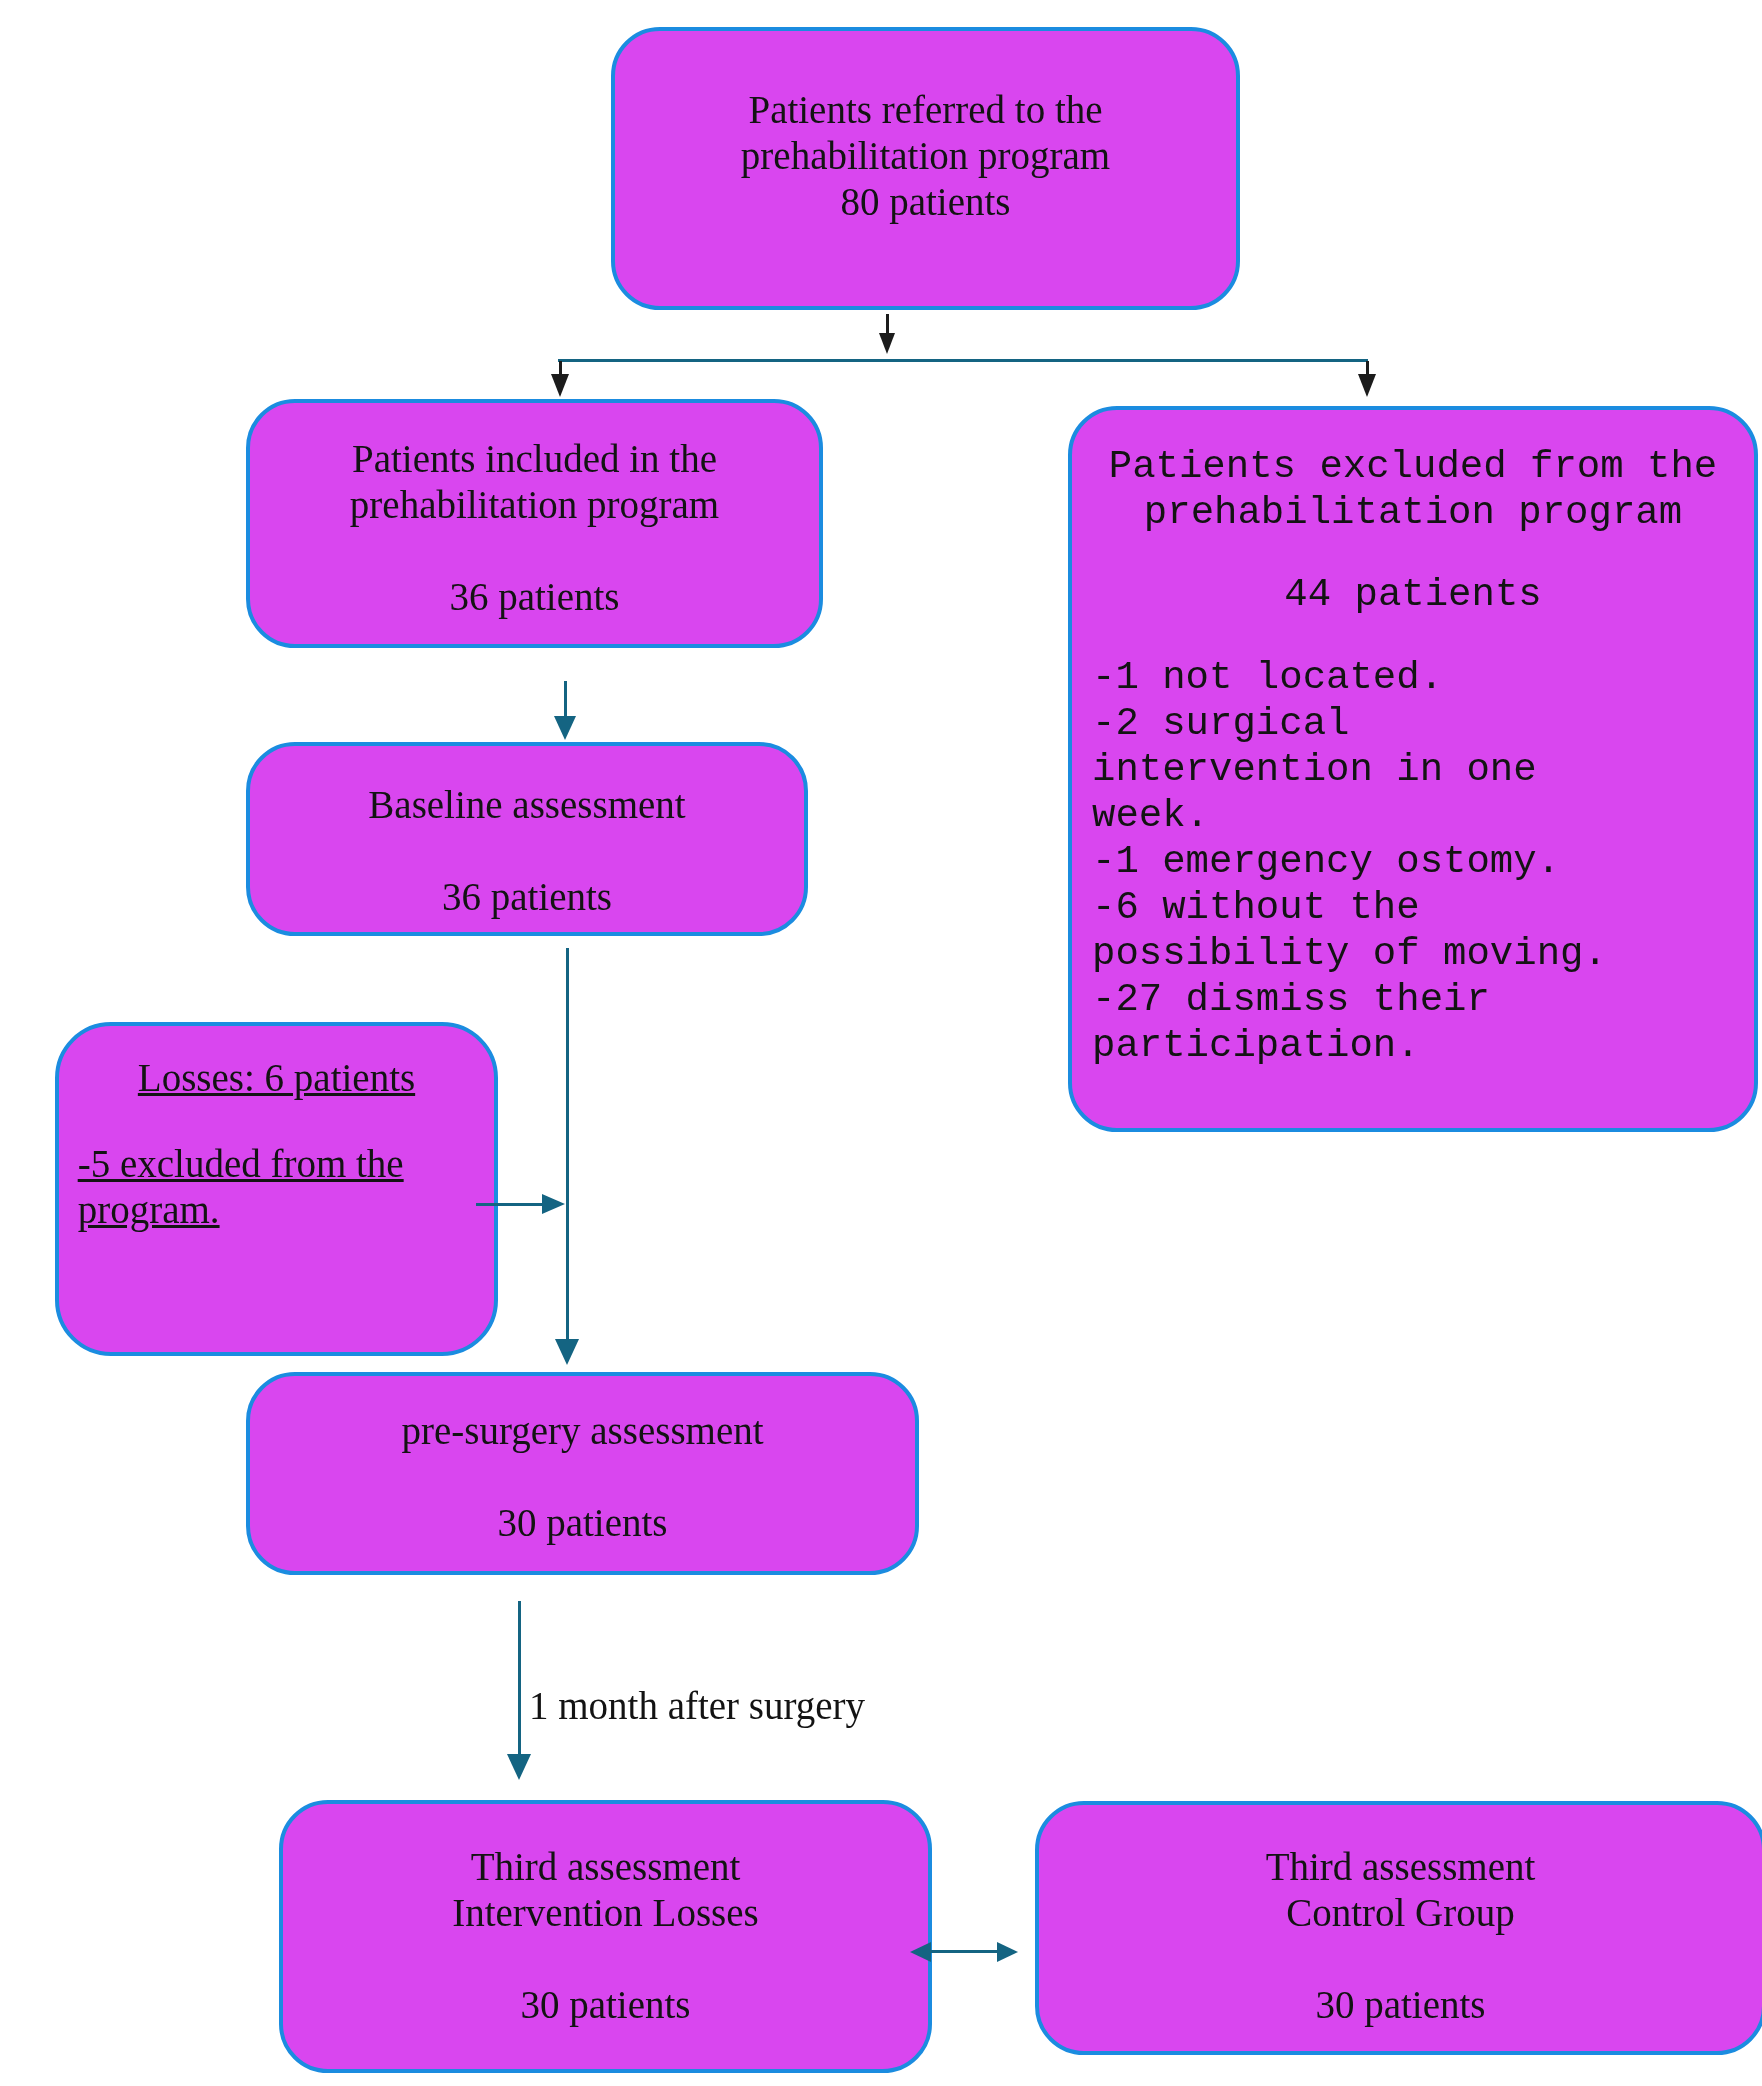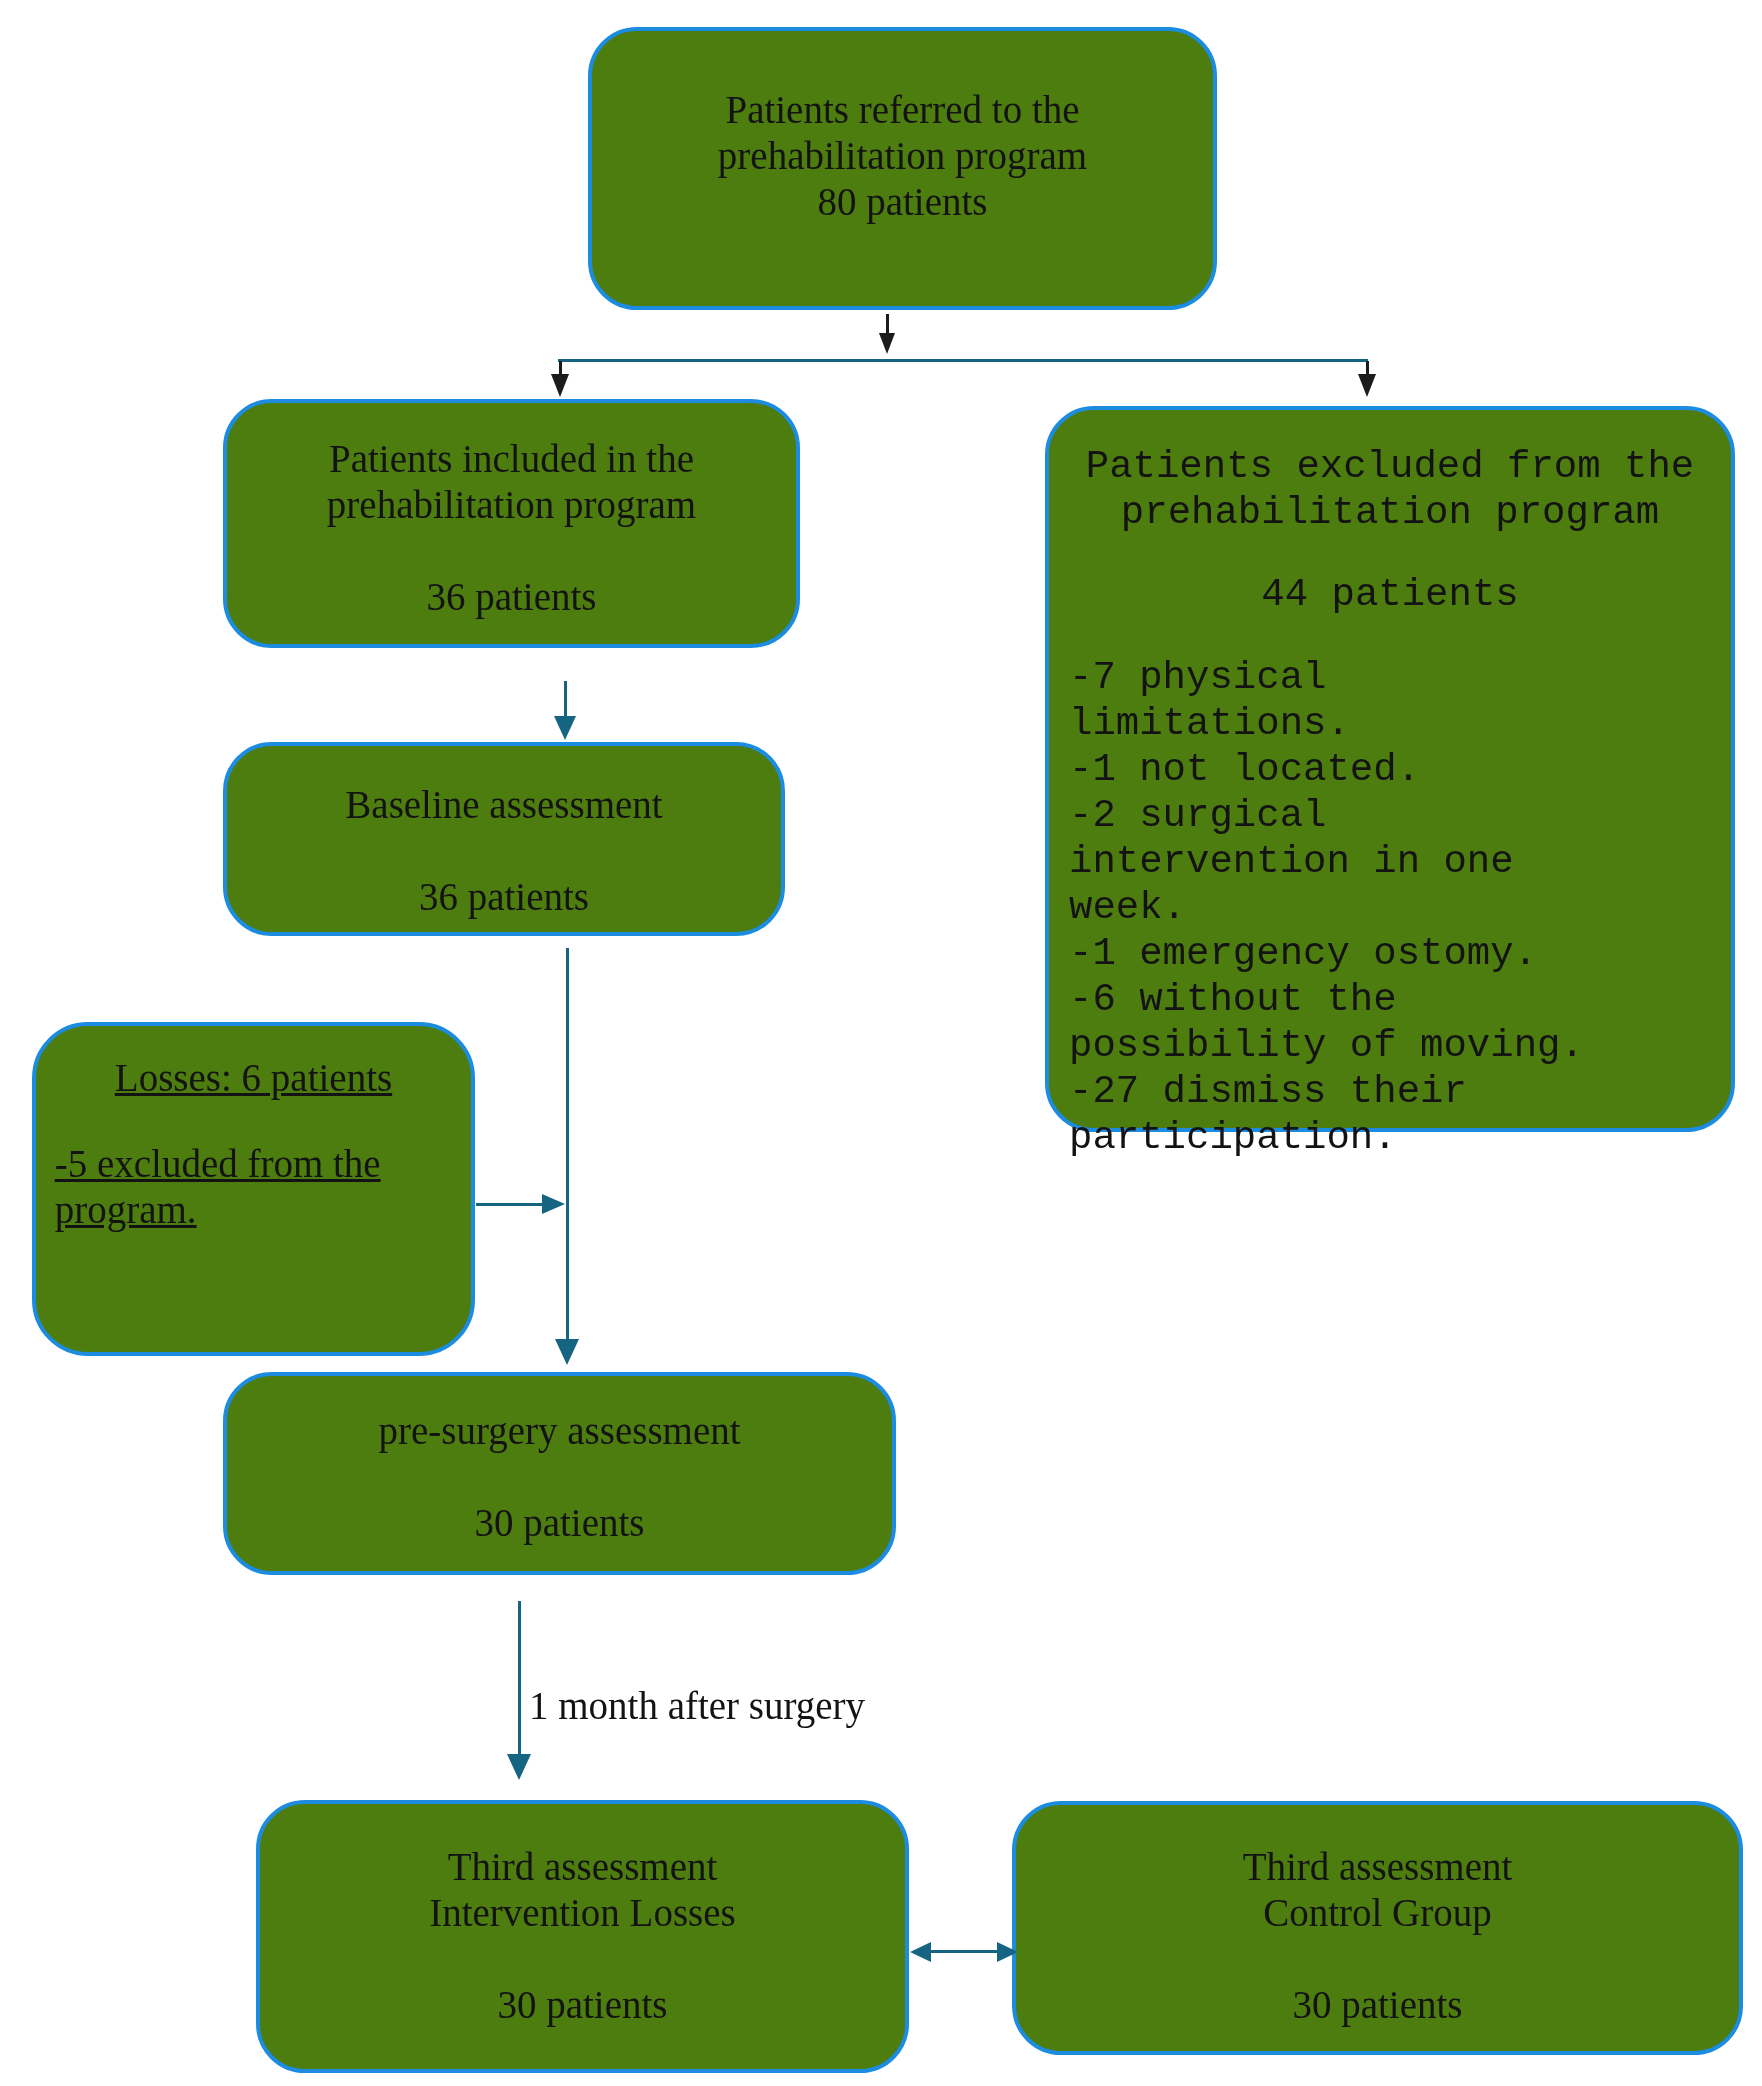--- a/index.html
+++ b/index.html
@@ -13,24 +13,25 @@
     position:relative;
     width:1762px;height:2087px;
     background:#ffffff;
     font-family:"Liberation Serif","DejaVu Serif",serif;
     color:var(--text);
     font-size:39px;line-height:46px;
   }
   .box{
     position:absolute;
     box-sizing:border-box;
-    background:#4d7c0f;
+    background:#d946ef;
     border:4.3px solid var(--border);
     border-radius:49px;
     text-align:center;
+    margin-left:23px;
   }
   .ln{display:block;}
   .count{display:block;margin-top:46px;}
   .rlist{display:block;text-align:left;margin-top:37px;}
   .rlist .ln{text-align:left;}
   
   .vline,.hline{position:absolute;}
   .vline{width:2.9px;}
   .hline{height:2.9px;}
   .teal{background:var(--teal);}
@@ -71,21 +72,20 @@
     <span class="ln">Patients included in the</span>
     <span class="ln">prehabilitation program</span>
     <span class="count">36 patients</span>
   </div>
 
   <div class="box" style="left:1045px;top:406px;width:690px;height:726px;padding-top:34px;font-family:Liberation Mono, monospace;">
     <span class="ln">Patients excluded from the</span>
     <span class="ln">prehabilitation program</span>
     <span class="count" style="margin-top:36px;">44 patients</span>
     <span class="rlist" style="padding-left:20px;width:517px;">
-      <span class="ln">-7 physical limitations.</span>
       <span class="ln">-1 not located.</span>
       <span class="ln">-2 surgical intervention in one week.</span>
       <span class="ln">-1 emergency ostomy.</span>
       <span class="ln">-6 without the possibility of moving.</span>
       <span class="ln">-27 dismiss their participation.</span>
     </span>
   </div>
 
   <div class="vline teal" style="left:564px;top:681px;height:36px;"></div>
   <div class="head down-teal-sm" style="left:554px;top:716px;"></div>

